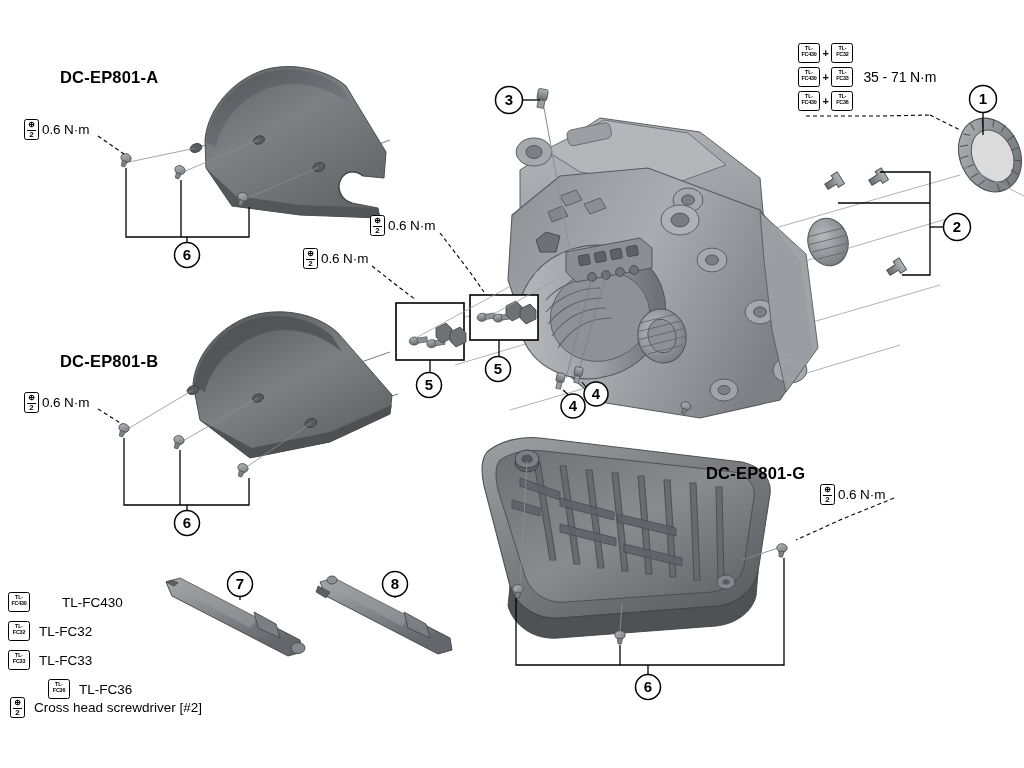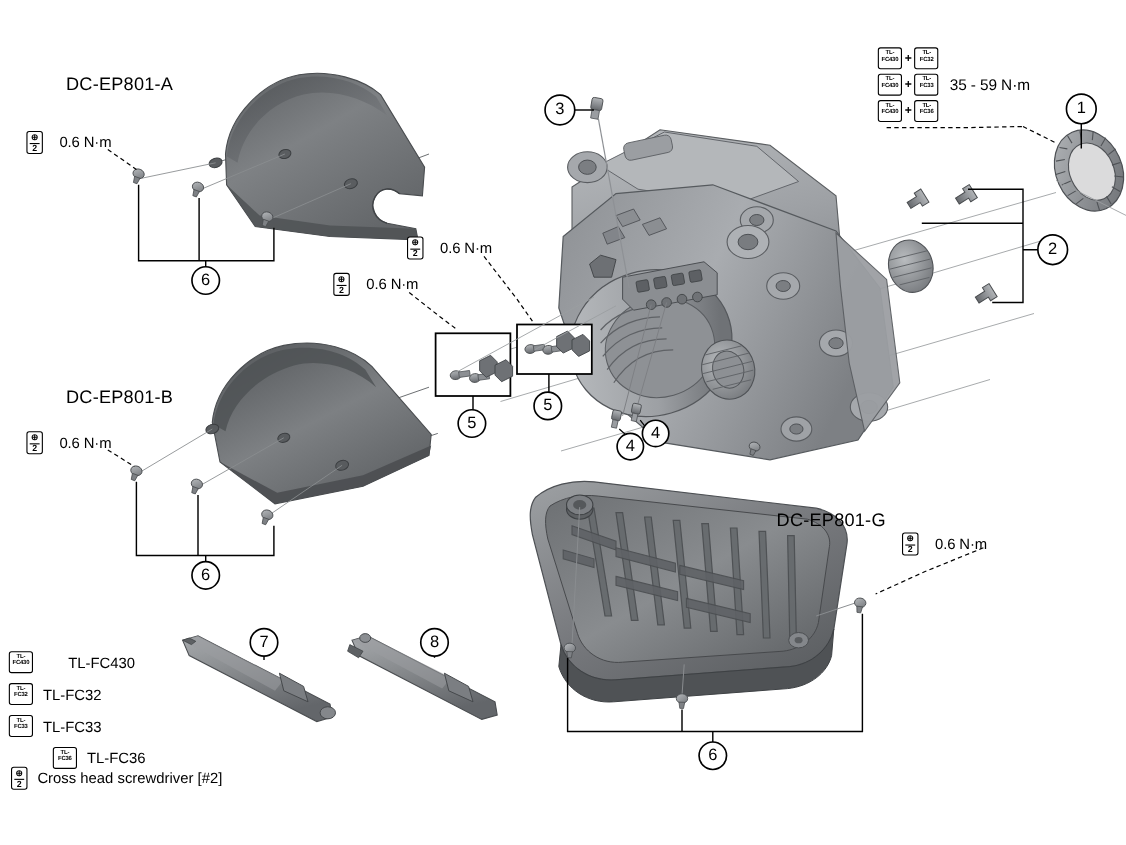--- a/index.html
+++ b/index.html
@@ -1,23 +1,23 @@
 <!DOCTYPE html>
 <html><head>
 <meta charset="utf-8">
 <style>
   html,body{margin:0;padding:0;background:#ffffff;}
   body{width:1024px;height:768px;position:relative;overflow:hidden;
        font-family:"Liberation Sans", sans-serif;color:#000;}
   #stage{position:absolute;left:0;top:0;width:1024px;height:768px;}
   svg#art{position:absolute;left:0;top:0;width:1024px;height:768px;}
 
-  .lbl{position:absolute;font-weight:normal;white-space:nowrap;}
+  .lbl{position:absolute;font-weight:bold;white-space:nowrap;}
   .part-title{font-size:16.5px;letter-spacing:.2px;}
-  .torque-txt{font-size:13.5px;letter-spacing:-.1px;margin-left:12px;}
+  .torque-txt{font-size:13.5px;letter-spacing:-.1px;}
   .legend-txt{font-size:13.5px;}
   .nm35{font-size:14px;letter-spacing:-.1px;}
 
   
   .chip{display:inline-block;border:1.2px solid #000;border-radius:2.5px;
         background:#fff;vertical-align:middle;text-align:center;
         box-sizing:border-box;}
   .chip-tool{width:22px;height:20px;padding-top:1px;}
   .chip-tool b{display:block;font-size:5.4px;line-height:6.2px;
         font-weight:bold;letter-spacing:-.2px;}
@@ -606,21 +606,21 @@
   <div class="spec-row">
     <span class="chip chip-tool">
       <b>TL-</b>
       <b>FC430</b>
     </span>
     <span class="plus">+</span>
     <span class="chip chip-tool">
       <b>TL-</b>
       <b>FC33</b>
     </span>
-    <span class="nm35" style="margin-left:10px;">35 - 59 N·m</span>
+    <span class="nm35" style="margin-left:10px;">35 - 71 N·m</span>
   </div>
   <div class="spec-row">
     <span class="chip chip-tool">
       <b>TL-</b>
       <b>FC430</b>
     </span>
     <span class="plus">+</span>
     <span class="chip chip-tool">
       <b>TL-</b>
       <b>FC36</b>

